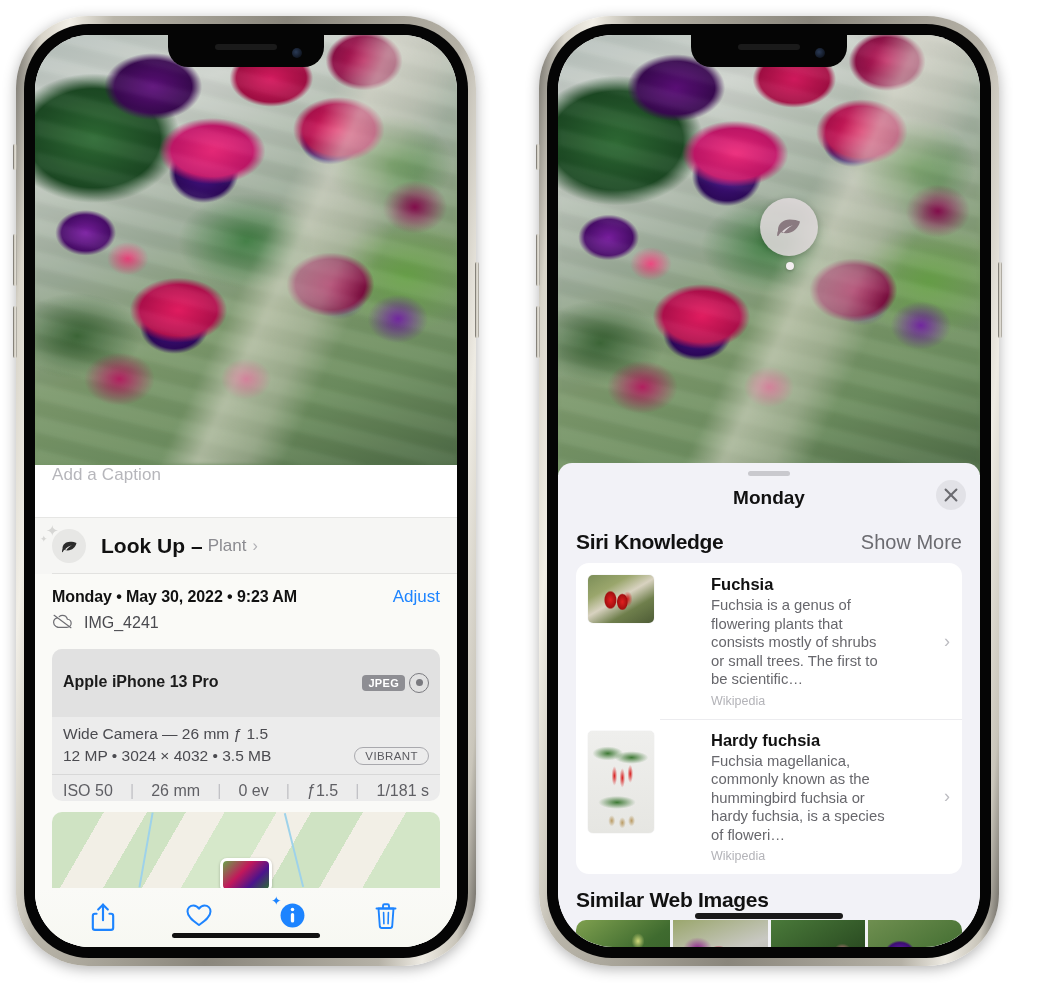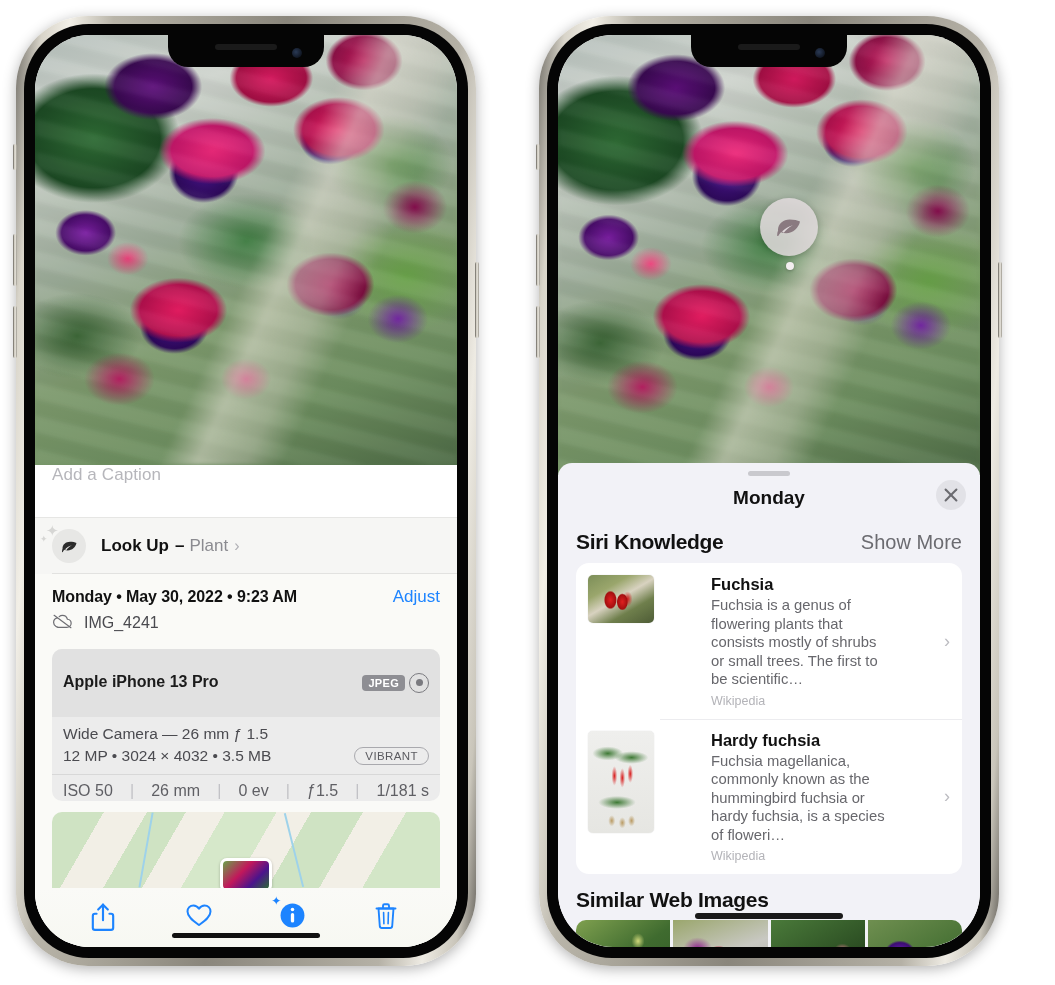--- a/index.html
+++ b/index.html
@@ -138,21 +138,21 @@
     background: #e7e7e5;
     display: flex; align-items: center; justify-content: center;
     margin-right: 15px;
   }
   .leaf-badge .sparkle {
     position: absolute; color: #d6d6d4;
     font-size: 13px; line-height: 1;
   }
   .leaf-badge .sp1 { top: -6px; left: -6px; font-size: 15px; }
   .leaf-badge .sp2 { top: 6px; left: -12px; font-size: 9px; }
-  .lookup-label { font-size: 17px; font-weight: 700; color: #111; }
+  .lookup-label { font-size: 21px; font-weight: 700; color: #111; }
   .lookup-value { font-size: 17px; color: #8b8b90; margin-left: 5px; }
   .chev-gray { color:#b0b0b5; font-size:16px; margin-left:6px; }
 
   .datetime-block { padding: 13px 17px 7px 17px; position: relative; }
   .dt-line { display:flex; align-items:center; justify-content:space-between; }
   .dt-text { font-size: 16px; font-weight: 700; color: #111; letter-spacing: -.1px; }
   .adjust-link { font-size: 17px; color: #1d84ff; }
   .filename-line { display: flex; align-items: center; margin-top: 7px; }
   .filename { font-size: 16px; color: #4a4a4f; margin-left: 11px; }
 

